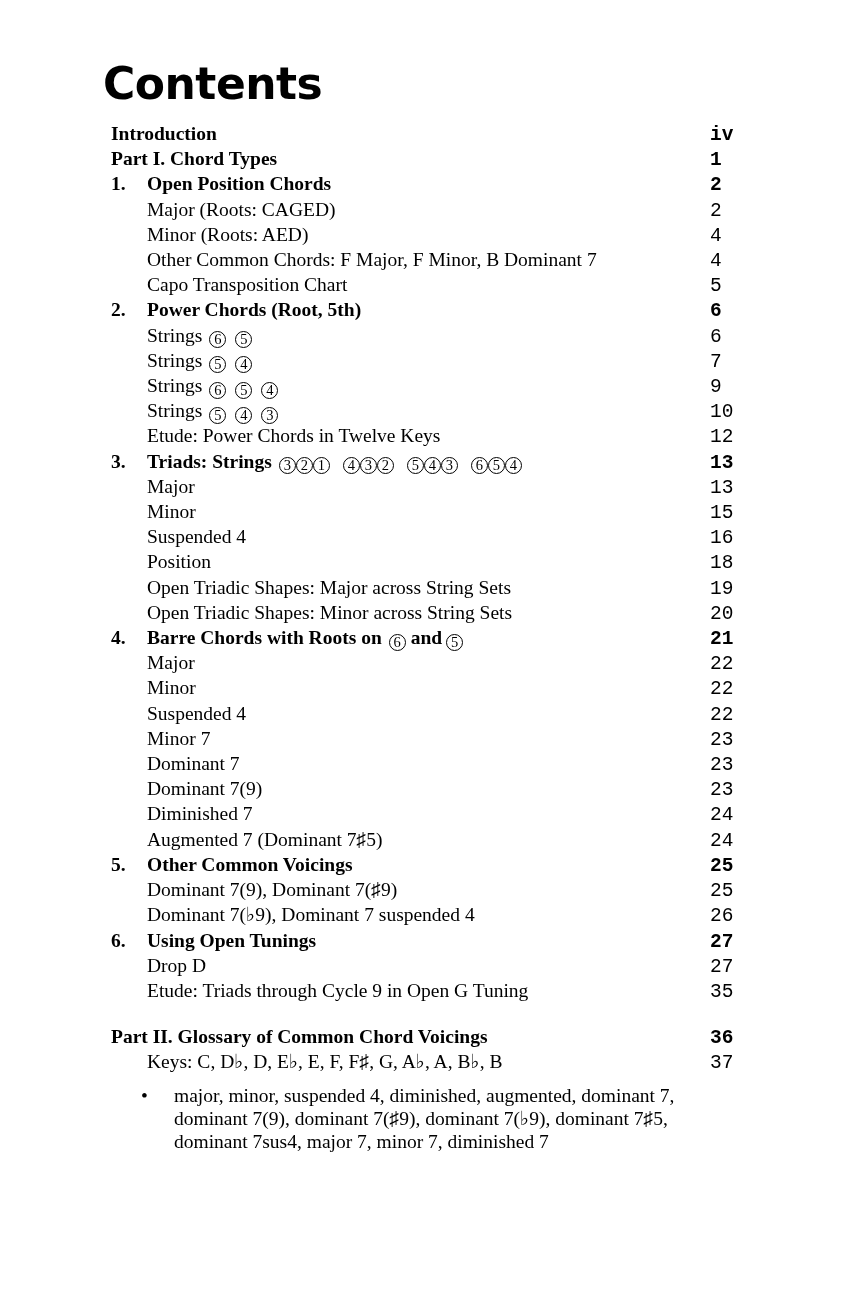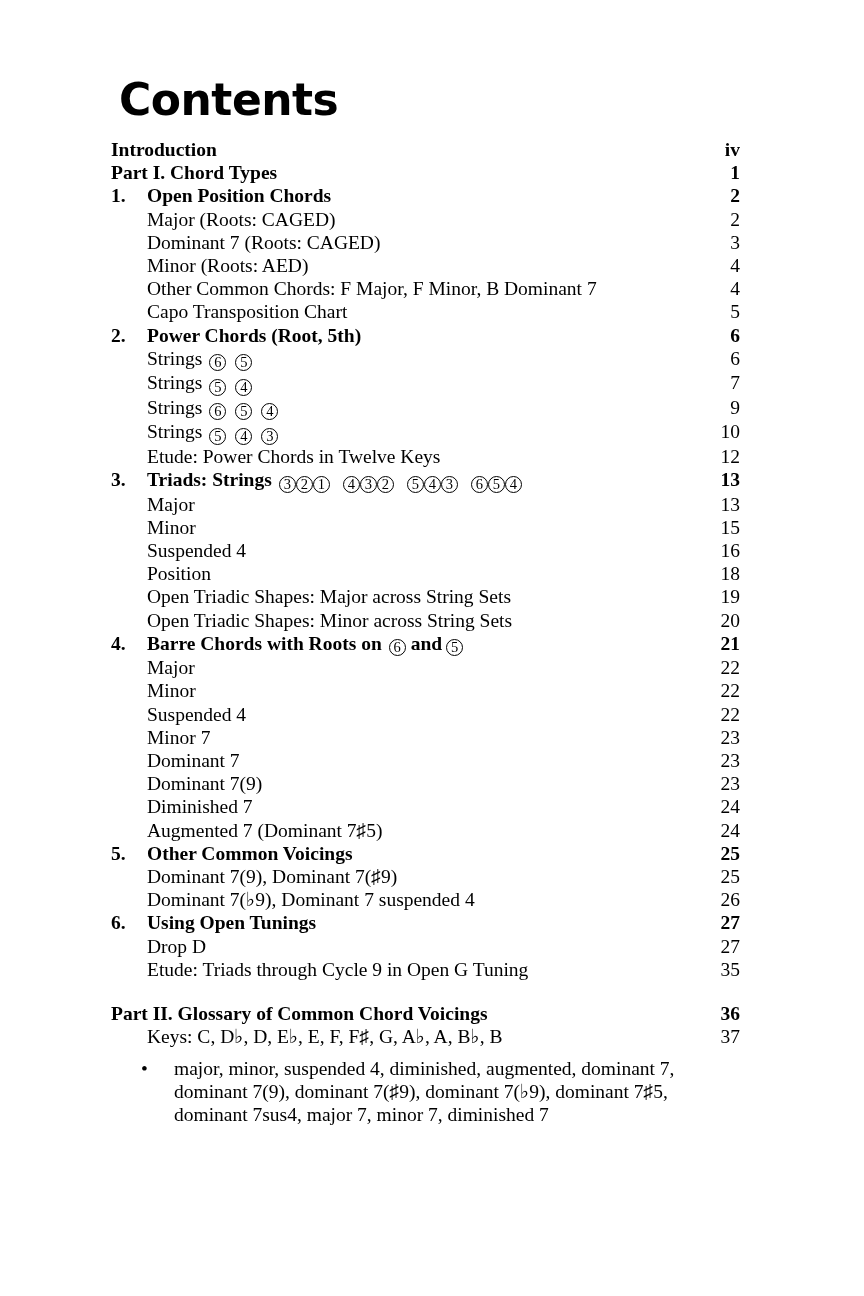--- a/index.html
+++ b/index.html
@@ -21,21 +21,21 @@
     left: 103px;
     top: 0;
     width: 645px;
   }
   .toc-title {
     font-family: "DejaVu Sans", "Liberation Sans", sans-serif;
     font-weight: bold;
     font-size: 44px;
     line-height: 1;
     letter-spacing: -0.5px;
-    margin: 16px;
+    margin: 0;
     padding-top: 62px;
     padding-bottom: 0;
   }
   .toc-list {
     margin: 8px;
     padding: 0;
     list-style: none;
     margin-top: 16px;
   }
   .row {
@@ -49,23 +49,23 @@
     width: 36px;
     flex: 0 0 36px;
     font-weight: bold;
   }
   .row .label {
     flex: 1 1 auto;
     min-width: 0;
   }
   .row .page-no {
     flex: 0 0 auto;
-    text-align: right;
     min-width: 30px;
     padding-left: 10px;
+    font-family: Liberation Mono, monospace;
   }
   .row.level-part {
     font-weight: bold;
   }
   .row.level-chapter {
     font-weight: bold;
   }
   .row.level-chapter .label {
     padding-left: 0;
   }
@@ -135,24 +135,20 @@
       <div class="row level-chapter">
         <span class="num-col">1.</span>
         <span class="label"><span>Open Position Chords</span></span>
         <span class="page-no">2</span>
       </div>
       <div class="row level-entry">
         <span class="label"><span>Major (Roots: CAGED)</span></span>
         <span class="page-no">2</span>
       </div>
       <div class="row level-entry">
-        <span class="label"><span>Dominant 7 (Roots: CAGED)</span></span>
-        <span class="page-no">3</span>
-      </div>
-      <div class="row level-entry">
         <span class="label"><span>Minor (Roots: AED)</span></span>
         <span class="page-no">4</span>
       </div>
       <div class="row level-entry">
         <span class="label"><span>Other Common Chords: F Major, F Minor, B Dominant 7</span></span>
         <span class="page-no">4</span>
       </div>
       <div class="row level-entry">
         <span class="label"><span>Capo Transposition Chart</span></span>
         <span class="page-no">5</span>

